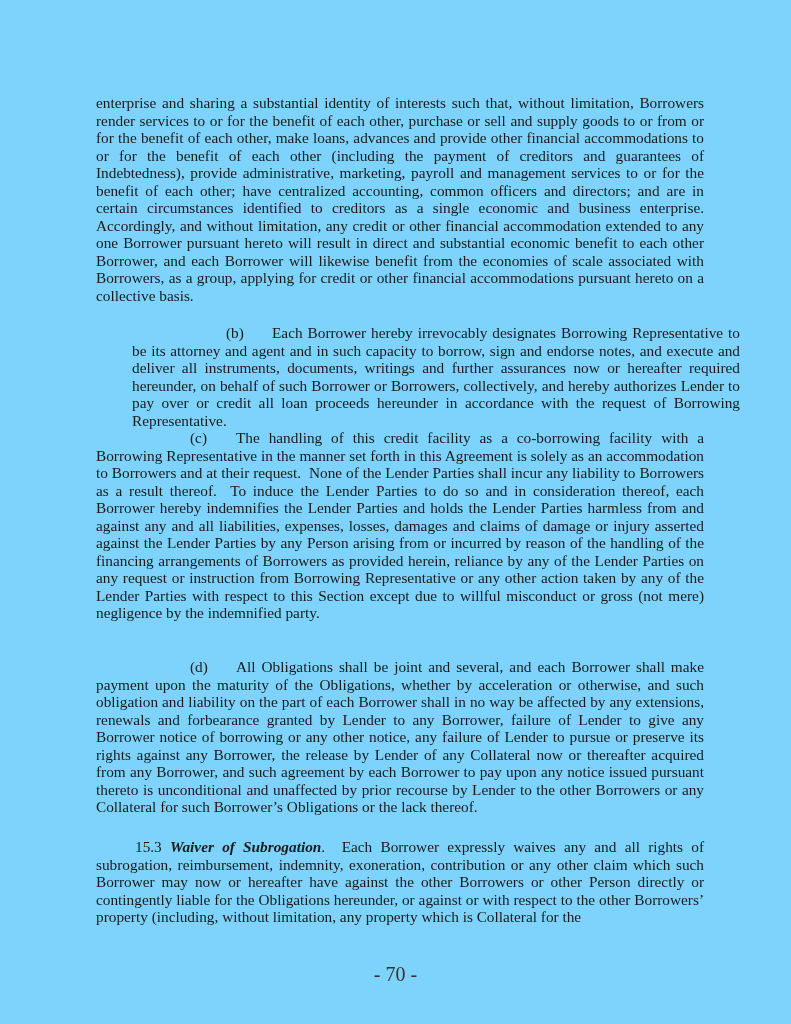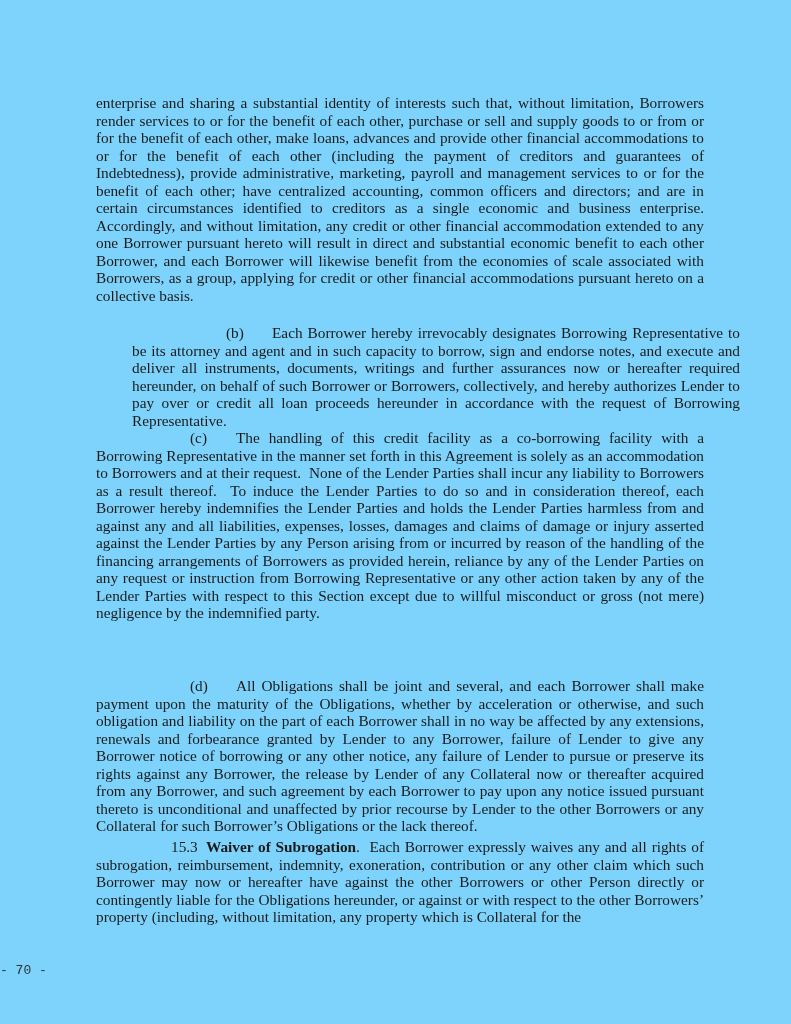--- a/index.html
+++ b/index.html
@@ -12,31 +12,31 @@
     .body-text {
       position: absolute; left: 96px; width: 608px;
       font-family: "Liberation Serif", "DejaVu Serif", serif;
       font-size: 15.3px; line-height: 17.55px; color: #1a1a1a;
       text-align: justify;
     }
     .body-text p { margin: 0; }
     #p1 { top: 94px; }
     #pb { top: 324px; margin-left: 36px; }
     #pc { top: 429px; }
-    #pd { top: 658px; margin-top: 19px; }
+    #pd { top: 658px; }
     #p153 { top: 838px; }
     .indent-sub { display: inline-block; width: 94px; }
     .label-sub { display: inline-block; width: 46px; }
     .indent-sec { display: inline-block; width: 39px; }
-    .label-sec { display: inline-block; width: 35px; margin-left: 36px; }
-    .heading { font-weight: bold; }
+    .label-sec { display: inline-block; width: 35px; }
+    .heading { font-weight: bold; font-style: italic; }
     .page-num {
-      position: absolute; top: 963px; left: 0; width: 791px; text-align: left;
-      font-family: Liberation Mono, monospace;
-      font-size: 13px; color: #333;
+      position: absolute; top: 963px; left: 0; width: 791px; text-align: center;
+      font-family: Liberation Serif, serif;
+      font-size: 20px; color: #333;
     }
     .scan-edge {
       position: absolute; top: 0; right: 0; width: 8px; height: 1024px;
       background: linear-gradient(to right, #fefefe, #f4f4f4);
     }
   </style>
 </head>
 <body>
 
 <div class="page">

